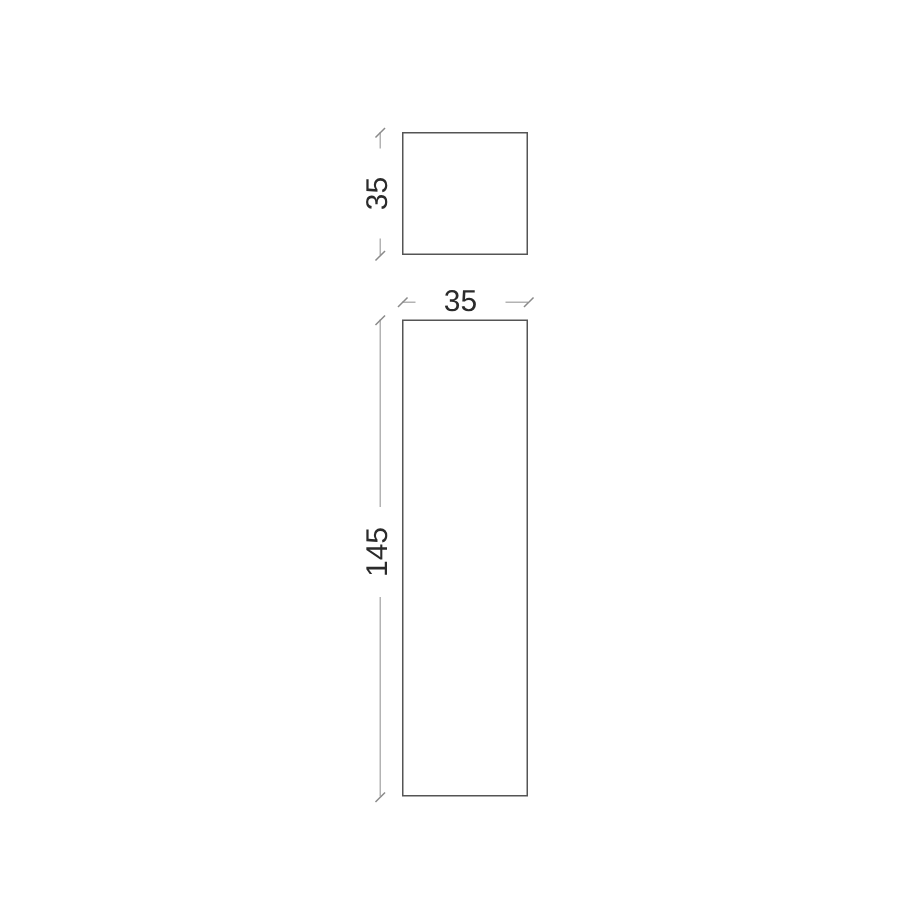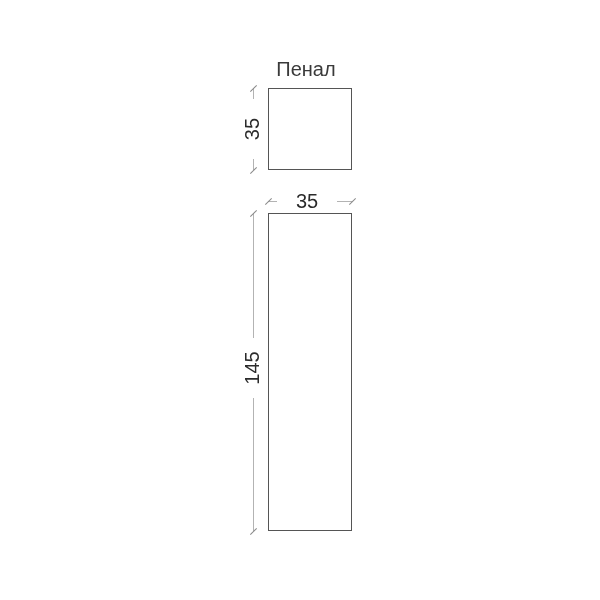--- a/index.html
+++ b/index.html
@@ -96,21 +96,20 @@
   .d3-b { left: 253px; top: 398px; height: 133px; }
   .t3-top { left: 249px; top: 213px; }
   .t3-bot { left: 249px; top: 531px; }
   .l3 { left: 222px; top: 357px; }
 </style>
 </head>
 <body>
 
 <div class="canvas">
 
-  <div class="drawing-title">Пенал</div>
 
   <div class="outline top-view"></div>
 
   <div>
     <div class="dim-seg-v d1-a"></div>
     <div class="dim-seg-v d1-b"></div>
     <div class="tick t1-top"></div>
     <div class="tick t1-bot"></div>
     <div class="dim-label rot l1">35</div>
   </div>

